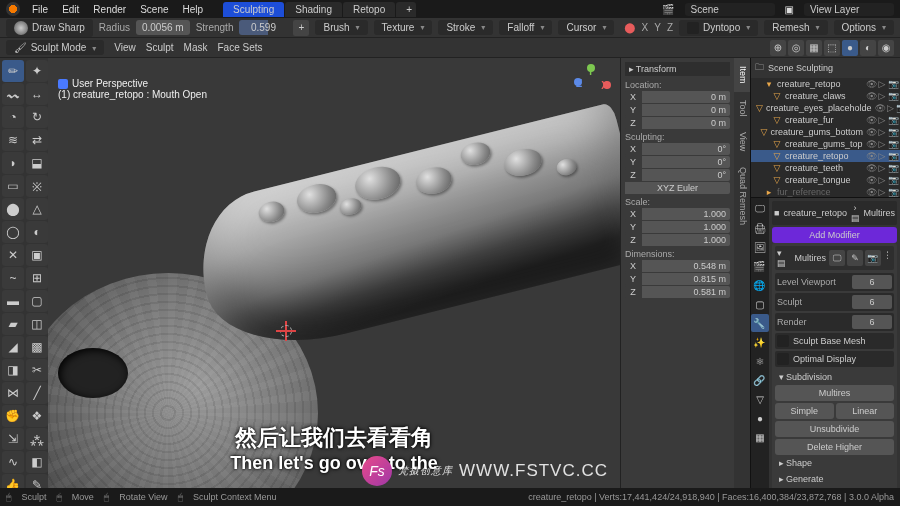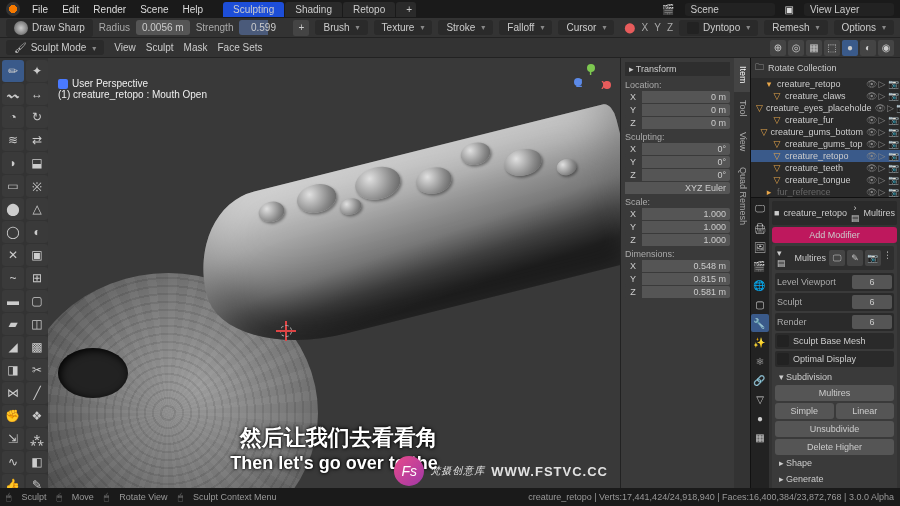--- a/index.html
+++ b/index.html
@@ -55,27 +55,27 @@
 .horn { position: absolute; top: 60px; left: 160px; width: 440px; height: 160px; background: linear-gradient(175deg, #d0d0d0 0%, #a8a8a8 30%, #7a7a7a 55%, #4a4a4a 70%, #2a2a2a 85%); border-radius: 80px 10px 10px 140px / 100px 20px 30px 80px; transform: rotate(-14deg); box-shadow: inset 0 20px 40px rgba(255,255,255,0.3), inset 0 -30px 50px rgba(0,0,0,0.5); }
 .bump { position: absolute; border-radius: 50%; background: radial-gradient(circle at 35% 30%, #e0e0e0, #888 60%, #555); box-shadow: 1px 2px 3px rgba(0,0,0,0.4); }
 .head { position: absolute; top: 180px; left: -20px; width: 300px; height: 280px; background: radial-gradient(ellipse at 60% 40%, #999 0%, #777 40%, #555 70%, #333 100%); border-radius: 50%; filter: contrast(1.1); }
 .head::before { content:""; position:absolute; inset:0; border-radius:50%; background: repeating-radial-gradient(circle at 50% 50%, transparent 0 6px, rgba(0,0,0,0.08) 6px 8px), repeating-conic-gradient(from 0deg, rgba(255,255,255,0.04) 0 4deg, transparent 4deg 9deg); }
 .eye { position: absolute; top: 255px; left: 20px; width: 70px; height: 50px; background: #222; border-radius: 50%; box-shadow: inset 2px 2px 8px #000; }
 .cursor3d { position: absolute; top: 228px; left: 238px; width: 20px; height: 20px; }
 .cursor3d::before { content:""; position:absolute; left:9px; top:0; width:2px; height:20px; background:#d44; }
 .cursor3d::after { content:""; position:absolute; top:9px; left:0; height:2px; width:20px; background:#d44; }
 .cursor3d .ring { position:absolute; top:4px; left:4px; width:12px; height:12px; border:1px dashed #aaa; border-radius:50%; }
 
-.subtitle { position: absolute; bottom: 34px; left: 50%; transform: translateX(-50%); text-align: right; }
+.subtitle { position: absolute; bottom: 34px; left: 50%; transform: translateX(-50%); text-align: center; }
 .subtitle .cn { color: #fff; font-size: 22px; font-weight: 600; text-shadow: 0 0 4px #000, 0 0 2px #000; }
 .subtitle .en { color: #fff; font-size: 18px; font-weight: 600; text-shadow: 0 0 4px #000, 0 0 2px #000; }
 .watermark { position: absolute; right: 12px; bottom: 22px; display: flex; align-items: center; gap: 6px; }
 .wm-badge { width: 30px; height: 30px; border-radius: 50%; background: linear-gradient(135deg, #e84a8a, #a038a8); display: flex; align-items: center; justify-content: center; color: #fff; font-style: italic; font-size: 14px; font-weight: normal; }
 .wm-cn { color: rgba(255,255,255,0.85); font-size: 10px; letter-spacing: 1px; font-style: italic; }
-.wm-url { color: rgba(255,255,255,0.85); font-size: 13px; letter-spacing: 1px; font-weight: bold; }
+.wm-url { color: rgba(255,255,255,0.85); font-size: 17px; letter-spacing: 1px; }
 
 
 .npanel { width: 130px; background: #3a3a3a; border-left: 1px solid #222; font-size: 9px; display:flex; }
 .np-tabs { width: 16px; background: #333; display: flex; flex-direction: column; }
 .np-tab { writing-mode: vertical-rl; padding: 8px 2px; text-align: center; color: #aaa; }
 .np-tab.active { background: #444; color: #fff; }
 .np-body { flex:1; padding: 4px; }
 .np-h { background: #2e2e2e; padding: 2px 4px; margin-bottom: 2px; }
 .np-lbl { color: #aaa; padding: 2px 0 1px; }
 .np-row { display: flex; gap: 1px; margin-bottom: 1px; }
@@ -309,21 +309,21 @@
           <div class="np-val">0°</div>
         </div>
       <div class="np-row">
           <div class="np-axis">Y</div>
           <div class="np-val">0°</div>
         </div>
       <div class="np-row">
           <div class="np-axis">Z</div>
           <div class="np-val">0°</div>
         </div>
-      <div class="np-val" style="text-align:right;margin:1px 0">XYZ Euler</div>
+      <div class="np-val" style="text-align:center;margin:1px 0">XYZ Euler</div>
       <div class="np-lbl">Scale:</div>
       <div class="np-row">
           <div class="np-axis">X</div>
           <div class="np-val">1.000</div>
         </div>
       <div class="np-row">
           <div class="np-axis">Y</div>
           <div class="np-val">1.000</div>
         </div>
       <div class="np-row">
@@ -349,21 +349,21 @@
       <div class="np-tab">Tool</div>
       <div class="np-tab">View</div>
       <div class="np-tab">Quad Remesh</div>
     </div>
   </div>
 
   <div class="rightcol">
     <div class="outliner">
       <div class="ol-head">
           <span>🗀</span>
-          <span>Rotate Collection</span>
+          <span>Scene Sculpting</span>
         </div>
       <div id="ol-list">
           <div class="ol-item">
             <span class="ind" style="width:8px"></span>
             <span class="ol-ico">▾</span>
             <span>creature_retopo</span>
             <span class="ol-right">
               <span>👁</span>
               <span>▷</span>
               <span>📷</span>
@@ -472,21 +472,21 @@
         <div class="ptab sel">🔧</div>
         <div class="ptab">✨</div>
         <div class="ptab">⚛</div>
         <div class="ptab">🔗</div>
         <div class="ptab">▽</div>
         <div class="ptab">●</div>
         <div class="ptab">▦</div>
       </div>
       <div class="props-body">
         <div class="pb-row">■ <span>creature_retopo</span> &nbsp;›&nbsp; ▤ <span>Multires</span></div>
-        <div class="pb-btn" style="background:#be185d">Add Modifier</div>
+        <div class="pb-btn" style="background:#6d28d9">Add Modifier</div>
         <div class="modbox">
           <div class="modhead">▾ ▤ <span>Multires</span>
             <span style="margin-left:auto;display:flex;gap:2px">
               <span class="hicon">🖵</span>
               <span class="hicon">✎</span>
               <span class="hicon">📷</span>
               <span>⋮</span>
             </span>
           </div>
           <div class="pb-row">

